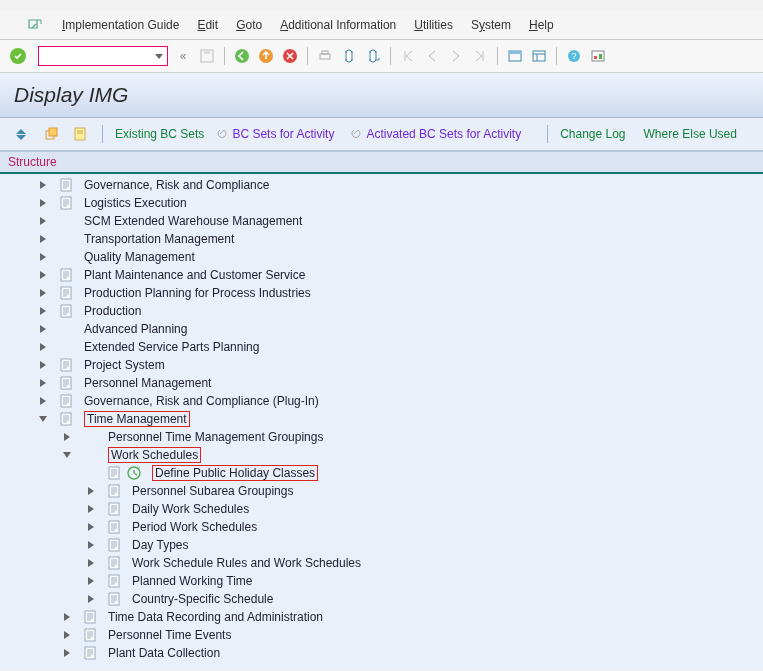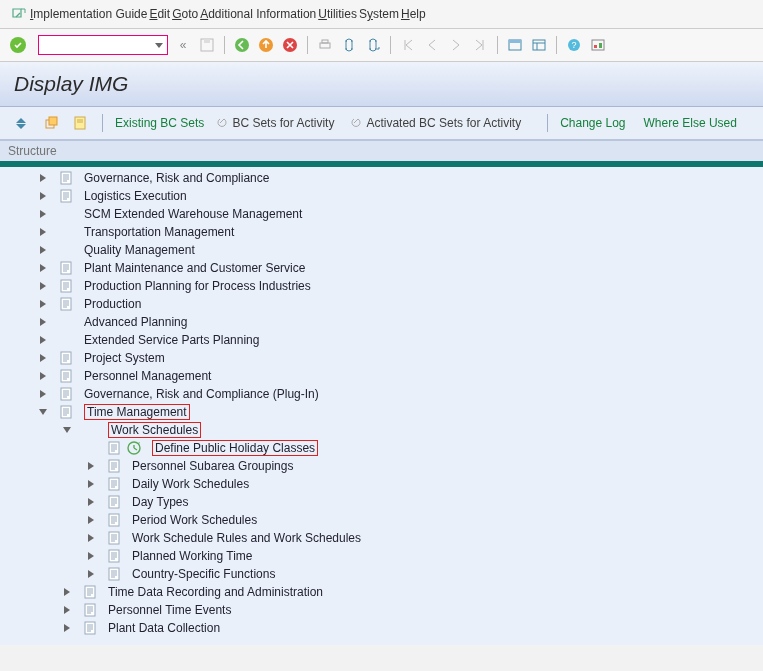--- a/index.html
+++ b/index.html
@@ -1,32 +1,32 @@
 <!DOCTYPE html>
 <html><head>
 <meta charset="utf-8">
 <style>
   * { box-sizing: border-box; margin: 0; padding: 0; font-family: Arial, sans-serif; }
   body { background: #f2f2f2; font-size: 12px; color: #333; }
-  .menubar { display: flex; align-items: center; gap: 2px; padding: 6px 10px; background: #f5f5f5; border-bottom: 1px solid #ccc; }
+  .menubar { display: flex; align-items: center; gap: 18px; padding: 6px 26px; background: #f5f5f5; border-bottom: 1px solid #ccc; margin-top: 11px; }
   .menubar .micon { width: 18px; height: 16px; display:inline-block;}
   .menubar span.mitem { cursor: pointer; }
   .menubar .mitem .ul { text-decoration: underline; }
   .toolbar { display: flex; align-items: center; gap: 6px; padding: 6px 10px; background: #f7f7f7; border-bottom: 1px solid #ccc; }
   .toolbar .combo { width: 130px; height: 20px; border: 1px solid #e07; background: #fff; position: relative; }
   .toolbar .combo::after { content: ""; position:absolute; right:4px; top:7px; border-left:4px solid transparent; border-right:4px solid transparent; border-top:5px solid #666;}
   .toolbar .sep { width:1px; height:18px; background:#bbb; margin:0 2px;}
   .toolbar .tbtn { width: 18px; height: 18px; display:inline-flex; align-items:center; justify-content:center; cursor:pointer;}
   .titlebar { background: linear-gradient(#eef3fb, #cfdaf0); padding: 10px 14px; font-size: 21px; font-weight: normal; font-style: italic; color: #2a2a2a; border-bottom: 1px solid #a7b6d1;}
   .subtoolbar { display:flex; align-items:center; gap: 8px; padding: 6px 10px; background: #e9eff8; border-bottom:1px solid #b8c5dc;}
   .subtoolbar .sep { width:1px; height:18px; background:#9fb0ce; margin:0 4px;}
   .subtoolbar .stbtn { height: 20px; display:inline-flex; align-items:center; gap:4px; padding:0 4px; cursor:pointer; color:#385b9a;}
-  .subtoolbar .stbtn.disabled { color:#404040;text-align:right;}
+  .subtoolbar .stbtn.disabled { color:#6d28d9;text-align:right;}
   .subtoolbar .txt { color:#15803d; cursor:pointer;}
-  .structure-hdr { background:#dbe4f2; border-top:1px solid #b8c5dc; border-bottom:6px solid #0f766e; padding:3px 8px; color:#737373;}
+  .structure-hdr { background:#dbe4f2; border-top:1px solid #b8c5dc; border-bottom:2px solid #0f766e; padding:3px 8px; color:#be185d;}
   .tree { background:#eaf0fa; padding: 2px 0 8px 0; }
   .row { display:flex; align-items:center; height:18px; padding-left:8px; white-space:nowrap;}
   .indent { display:inline-block; height:1px;}
   .arrow { width:14px; display:inline-flex; justify-content:center; color:#555; cursor:pointer;}
   .arrow.expanded svg { transform: rotate(90deg);}
   .docicon, .clockicon { width:16px; display:inline-flex; align-items:center; justify-content:center; margin-right:4px;}
   .label { color:#223; cursor: default; }
   .redbox { border:1px solid #d22; padding:0 2px; }
   .checkcircle { width:16px; height:16px; border-radius:50%; background:#6cbf3a; display:inline-flex; align-items:center; justify-content:center; margin-right:6px;}
   .checkcircle svg { width:10px; height:10px;}
@@ -408,20 +408,32 @@
         <svg width="12" height="14">
           <rect x="1" y="1" width="10" height="12" fill="#fff" stroke="#9ab"></rect>
           <path d="M3 4 h6 M3 6 h6 M3 8 h6 M3 10 h4" stroke="#9ab"></path>
         </svg>
       </span>
       <span style="width:6px;display:inline-block"></span>
       <span class="label redbox">Time Management</span>
     </div>
     <div class="row">
       <span class="indent" style="width:52px"></span>
+      <span class="arrow">
+        <svg width="8" height="10">
+          <path d="M1 1 l6 4 l-6 4 z" fill="#666"></path>
+        </svg>
+      </span>
+      <span style="width:8px;display:inline-block"></span>
+      <span class="docicon"></span>
+      <span style="width:6px;display:inline-block"></span>
+      <span class="label">Personnel Time Management Groupings</span>
+    </div>
+    <div class="row">
+      <span class="indent" style="width:52px"></span>
       <span class="arrow expanded">
         <svg width="8" height="10">
           <path d="M1 1 l6 4 l-6 4 z" fill="#666"></path>
         </svg>
       </span>
       <span style="width:8px;display:inline-block"></span>
       <span class="docicon"></span>
       <span style="width:6px;display:inline-block"></span>
       <span class="label redbox">Work Schedules</span>
     </div>
@@ -487,54 +499,54 @@
         </svg>
       </span>
       <span style="width:8px;display:inline-block"></span>
       <span class="docicon">
         <svg width="12" height="14">
           <rect x="1" y="1" width="10" height="12" fill="#fff" stroke="#9ab"></rect>
           <path d="M3 4 h6 M3 6 h6 M3 8 h6 M3 10 h4" stroke="#9ab"></path>
         </svg>
       </span>
       <span style="width:6px;display:inline-block"></span>
+      <span class="label">Period Work Schedules</span>
+    </div>
+    <div class="row">
+      <span class="indent" style="width:76px"></span>
+      <span class="arrow">
+        <svg width="8" height="10">
+          <path d="M1 1 l6 4 l-6 4 z" fill="#666"></path>
+        </svg>
+      </span>
+      <span style="width:8px;display:inline-block"></span>
+      <span class="docicon">
+        <svg width="12" height="14">
+          <rect x="1" y="1" width="10" height="12" fill="#fff" stroke="#9ab"></rect>
+          <path d="M3 4 h6 M3 6 h6 M3 8 h6 M3 10 h4" stroke="#9ab"></path>
+        </svg>
+      </span>
+      <span style="width:6px;display:inline-block"></span>
       <span class="label">Day Types</span>
     </div>
     <div class="row">
       <span class="indent" style="width:76px"></span>
       <span class="arrow">
         <svg width="8" height="10">
           <path d="M1 1 l6 4 l-6 4 z" fill="#666"></path>
         </svg>
       </span>
       <span style="width:8px;display:inline-block"></span>
       <span class="docicon">
         <svg width="12" height="14">
           <rect x="1" y="1" width="10" height="12" fill="#fff" stroke="#9ab"></rect>
           <path d="M3 4 h6 M3 6 h6 M3 8 h6 M3 10 h4" stroke="#9ab"></path>
         </svg>
       </span>
       <span style="width:6px;display:inline-block"></span>
-      <span class="label">Period Work Schedules</span>
-    </div>
-    <div class="row">
-      <span class="indent" style="width:76px"></span>
-      <span class="arrow">
-        <svg width="8" height="10">
-          <path d="M1 1 l6 4 l-6 4 z" fill="#666"></path>
-        </svg>
-      </span>
-      <span style="width:8px;display:inline-block"></span>
-      <span class="docicon">
-        <svg width="12" height="14">
-          <rect x="1" y="1" width="10" height="12" fill="#fff" stroke="#9ab"></rect>
-          <path d="M3 4 h6 M3 6 h6 M3 8 h6 M3 10 h4" stroke="#9ab"></path>
-        </svg>
-      </span>
-      <span style="width:6px;display:inline-block"></span>
       <span class="label">Work Schedule Rules and Work Schedules</span>
     </div>
     <div class="row">
       <span class="indent" style="width:76px"></span>
       <span class="arrow">
         <svg width="8" height="10">
           <path d="M1 1 l6 4 l-6 4 z" fill="#666"></path>
         </svg>
       </span>
       <span style="width:8px;display:inline-block"></span>
@@ -555,21 +567,21 @@
         </svg>
       </span>
       <span style="width:8px;display:inline-block"></span>
       <span class="docicon">
         <svg width="12" height="14">
           <rect x="1" y="1" width="10" height="12" fill="#fff" stroke="#9ab"></rect>
           <path d="M3 4 h6 M3 6 h6 M3 8 h6 M3 10 h4" stroke="#9ab"></path>
         </svg>
       </span>
       <span style="width:6px;display:inline-block"></span>
-      <span class="label">Country-Specific Functions</span>
+      <span class="label">Country-Specific Schedule</span>
     </div>
     <div class="row">
       <span class="indent" style="width:52px"></span>
       <span class="arrow">
         <svg width="8" height="10">
           <path d="M1 1 l6 4 l-6 4 z" fill="#666"></path>
         </svg>
       </span>
       <span style="width:8px;display:inline-block"></span>
       <span class="docicon">

